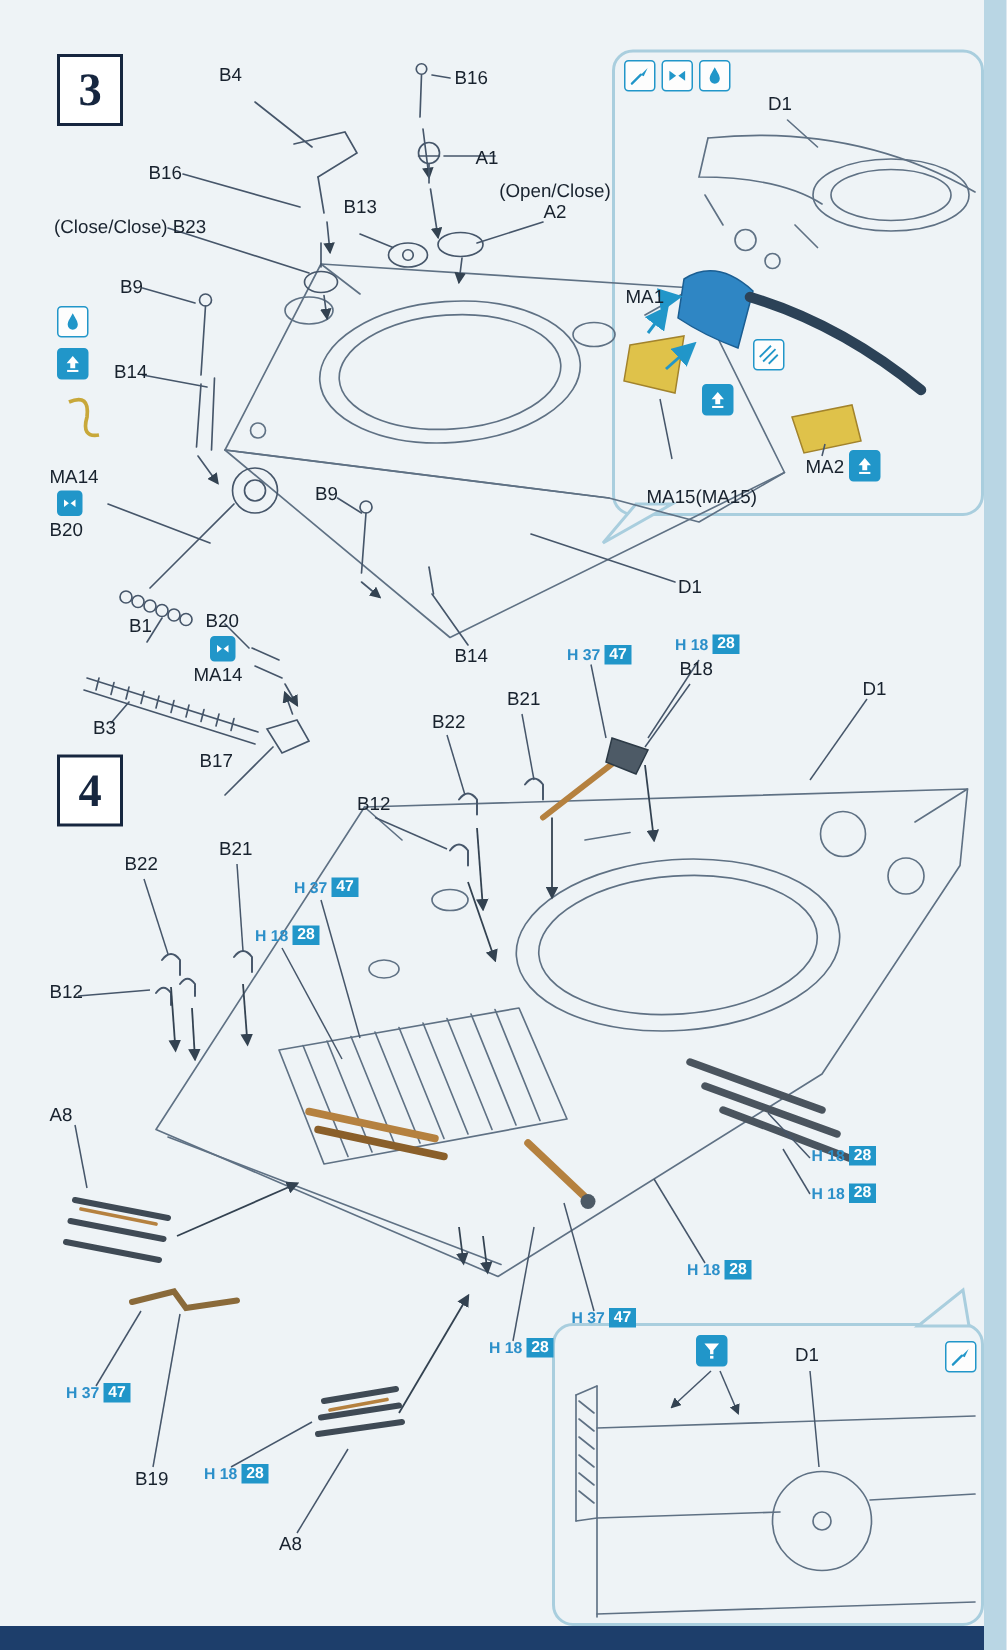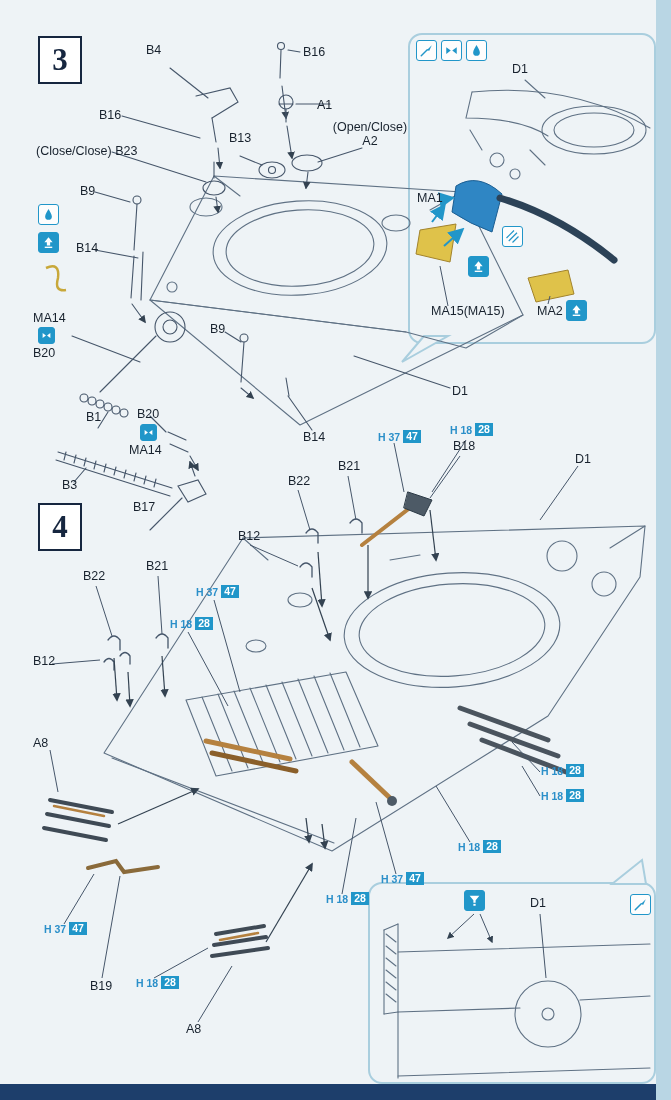--- a/index.html
+++ b/index.html
@@ -369,21 +369,21 @@
   <span class="lbl" style="left:137px;top:407px">B20</span>
   <span class="lbl" style="left:129px;top:443px">MA14</span>
   <span class="lbl" style="left:86px;top:410px">B1</span>
   <span class="lbl" style="left:62px;top:478px">B3</span>
   <span class="lbl" style="left:133px;top:500px">B17</span>
   <span class="lbl" style="left:303px;top:430px">B14</span>
   <span class="lbl" style="left:452px;top:384px">D1</span>
 
   <span class="lbl" style="left:512px;top:62px">D1</span>
   <span class="lbl" style="left:417px;top:191px">MA1</span>
-  <span class="lbl" style="left:431px;top:304px">MA15(MA15)</span>
+  <span class="lbl" style="left:431px;top:324px">MA15(MA15)</span>
   <span class="lbl" style="left:537px;top:304px">MA2</span>
 
   <span class="lbl" style="left:453px;top:439px">B18</span>
   <span class="lbl" style="left:338px;top:459px">B21</span>
   <span class="lbl" style="left:288px;top:474px">B22</span>
   <span class="lbl" style="left:238px;top:529px">B12</span>
   <span class="lbl" style="left:575px;top:452px">D1</span>
   <span class="lbl" style="left:83px;top:569px">B22</span>
   <span class="lbl" style="left:146px;top:559px">B21</span>
   <span class="lbl" style="left:33px;top:654px">B12</span>

